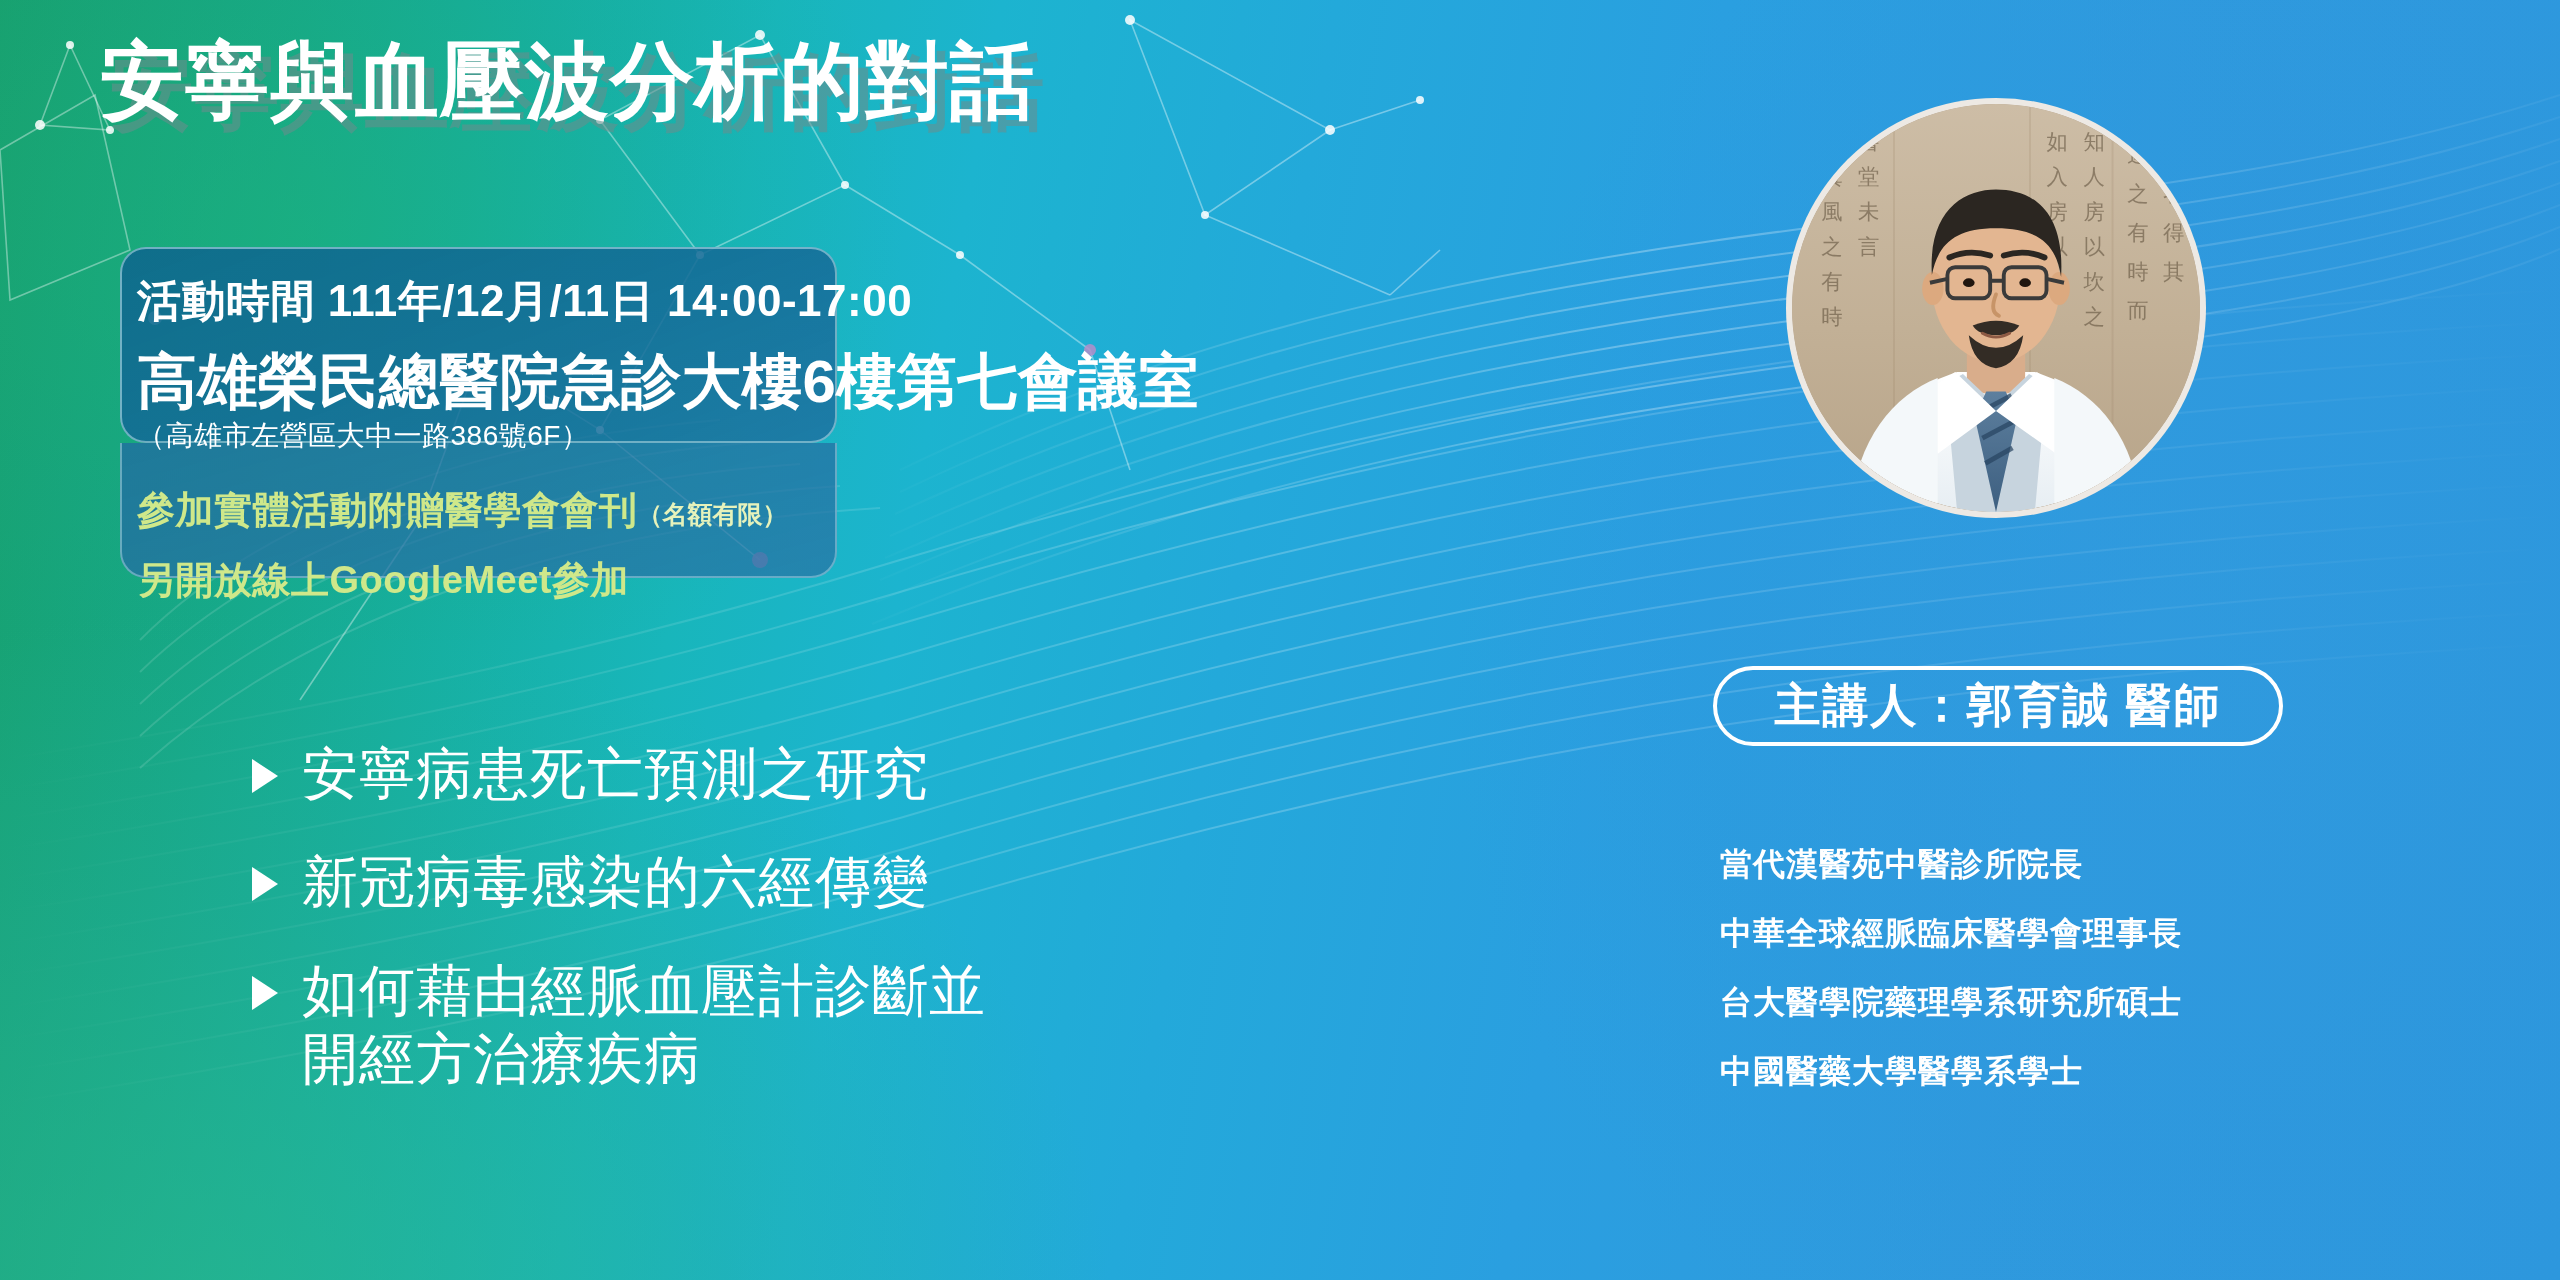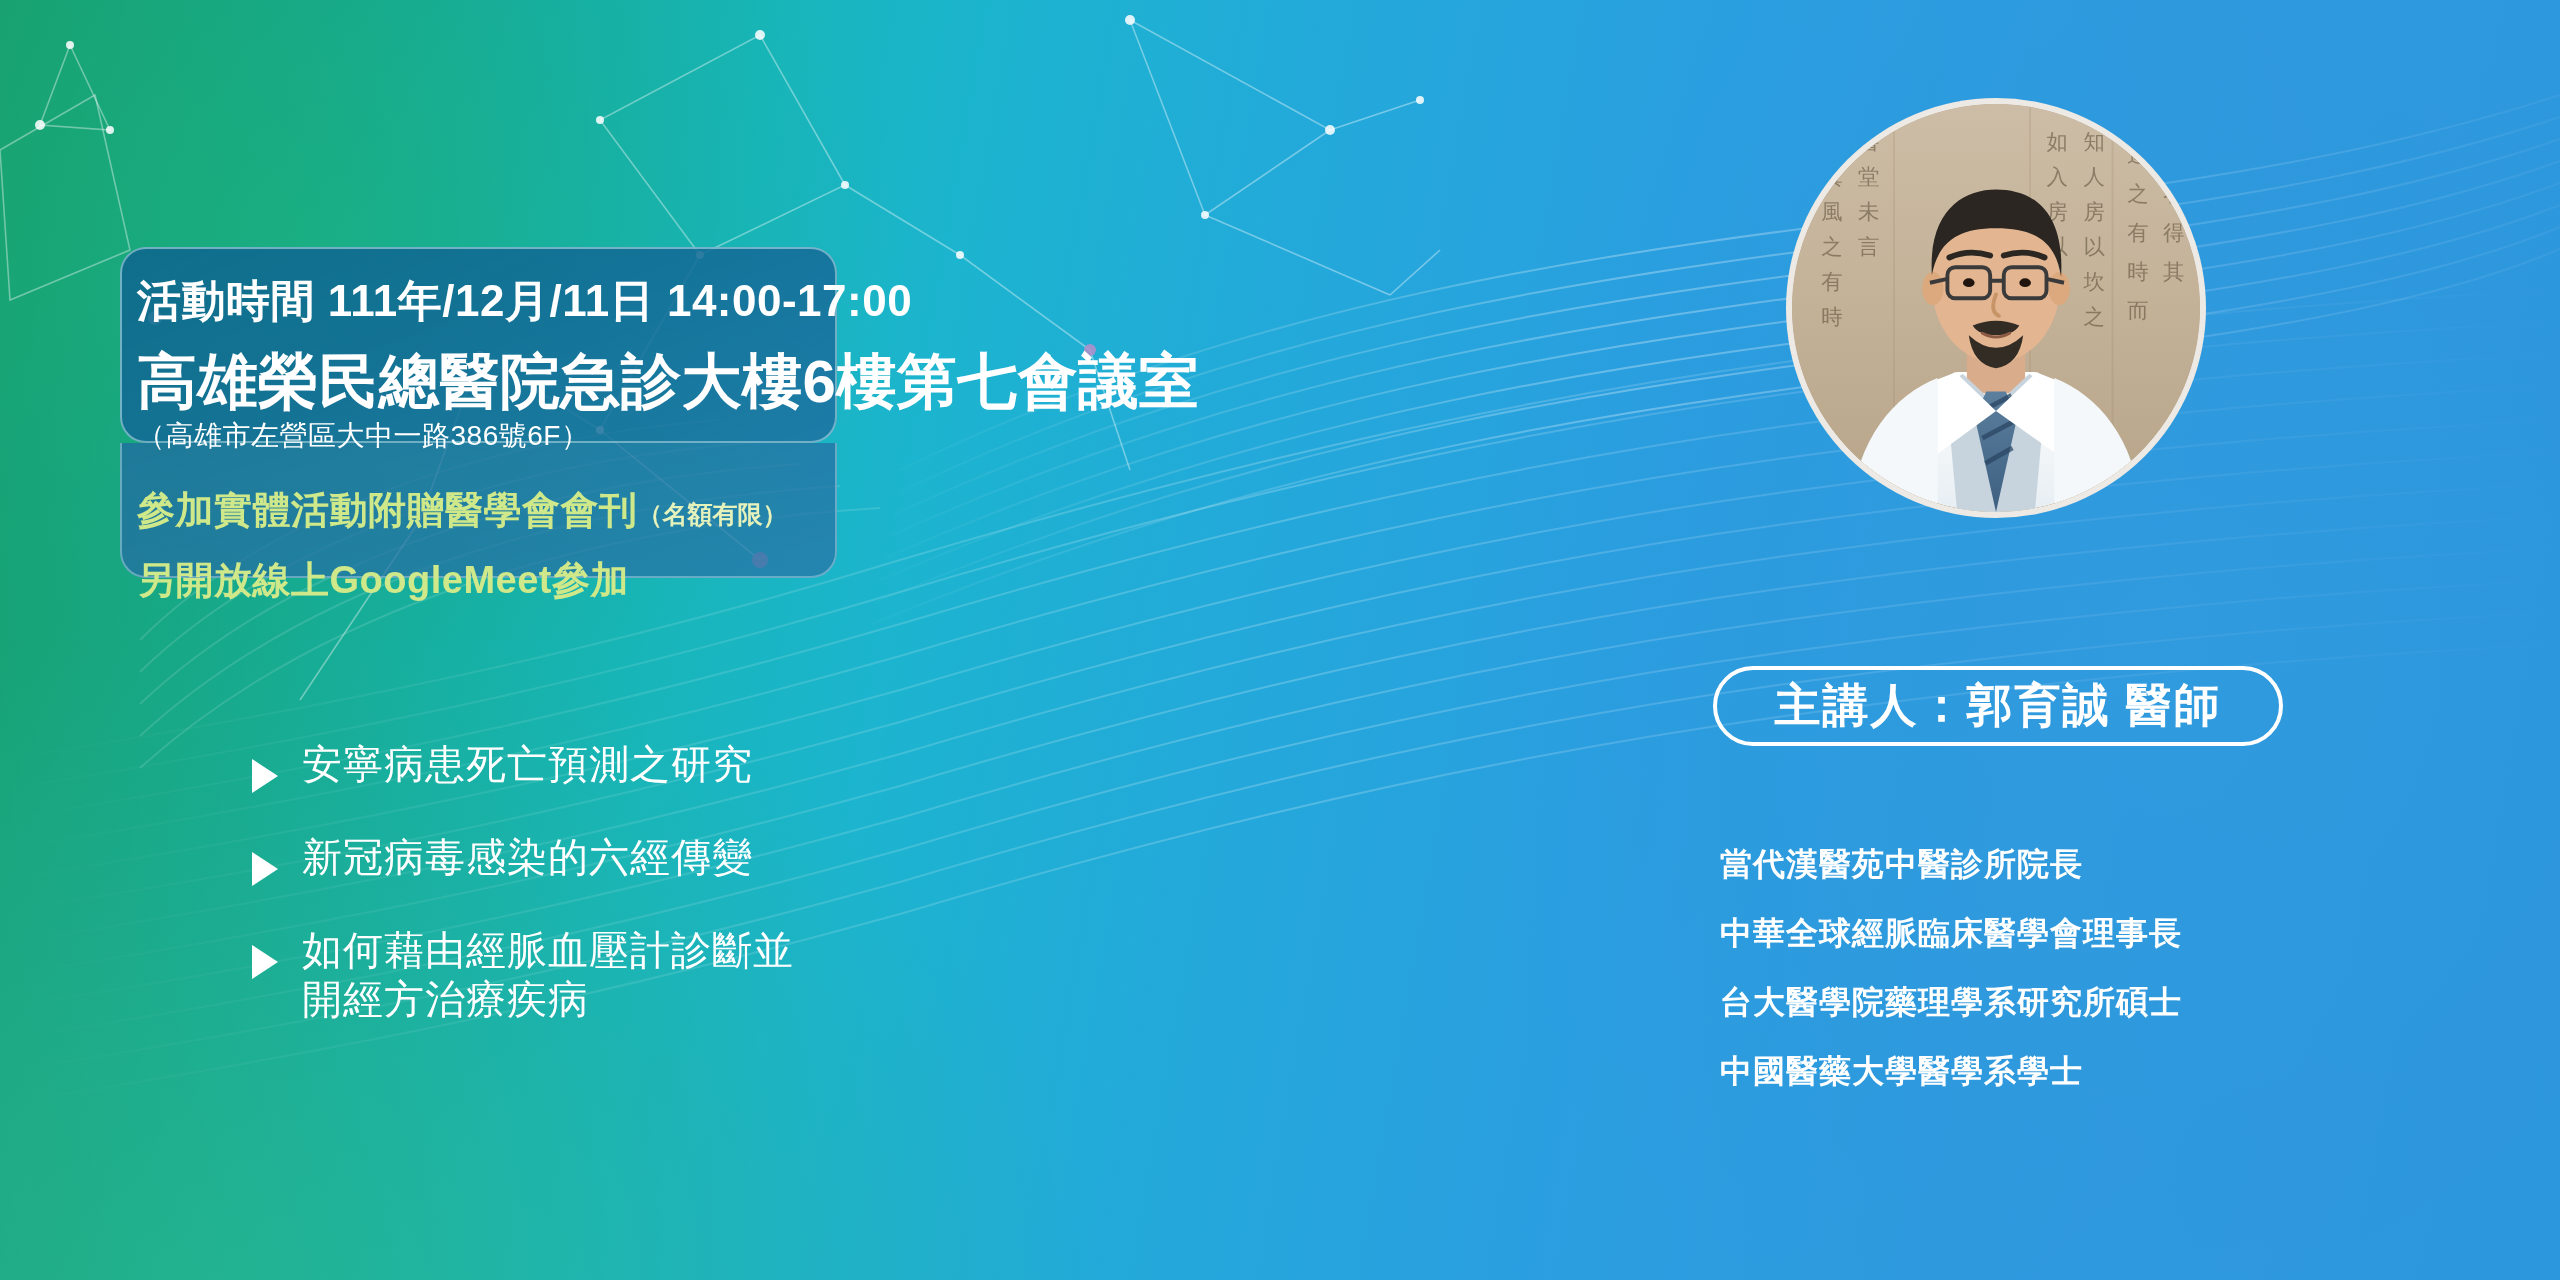--- a/index.html
+++ b/index.html
@@ -173,21 +173,21 @@
     width: 0;
     height: 0;
     border-left: 26px solid #ffffff;
     border-top: 17px solid transparent;
     border-bottom: 17px solid transparent;
     margin-top: 19px;
     margin-right: 24px;
     flex: none;
   }
   .bullet-text {
-    font-size: 40px;
+    font-size: 56px;
     line-height: 1.22;
     color: #ffffff;
     font-weight: 500;
     letter-spacing: 1px;
     white-space: pre-line;
   }
 
   
   .portrait-wrap {
     position: absolute;
@@ -343,20 +343,21 @@
         <circle cx="600" cy="430" r="4"></circle>
         <circle cx="155" cy="318" r="7"></circle>
       </g>
       <g fill="#b58ec9" fill-opacity="0.85">
         <circle cx="760" cy="560" r="8"></circle>
         <circle cx="1090" cy="350" r="6"></circle>
       </g>
     </svg>
   </div>
 
+  <div class="title">安寧與血壓波分析的對話</div>
 
   <div class="info-box"></div>
   <div class="info-box-2"></div>
 
   <div class="info-text line-time">活動時間 111年/12月/11日 14:00-17:00</div>
   <div class="info-text line-venue">高雄榮民總醫院急診大樓6樓第七會議室</div>
   <div class="info-text line-address">（高雄市左營區大中一路386號6F）</div>
   <div class="info-text line-gift">
     <span>參加實體活動附贈醫學會會刊</span><span class="sub">（名額有限）</span>
   </div>

